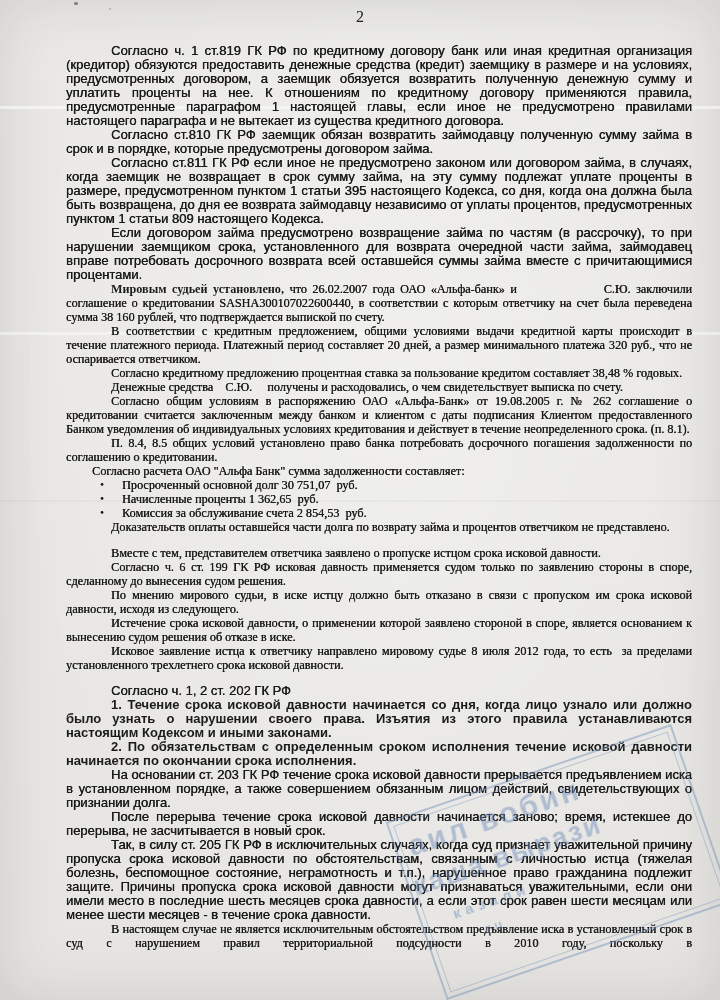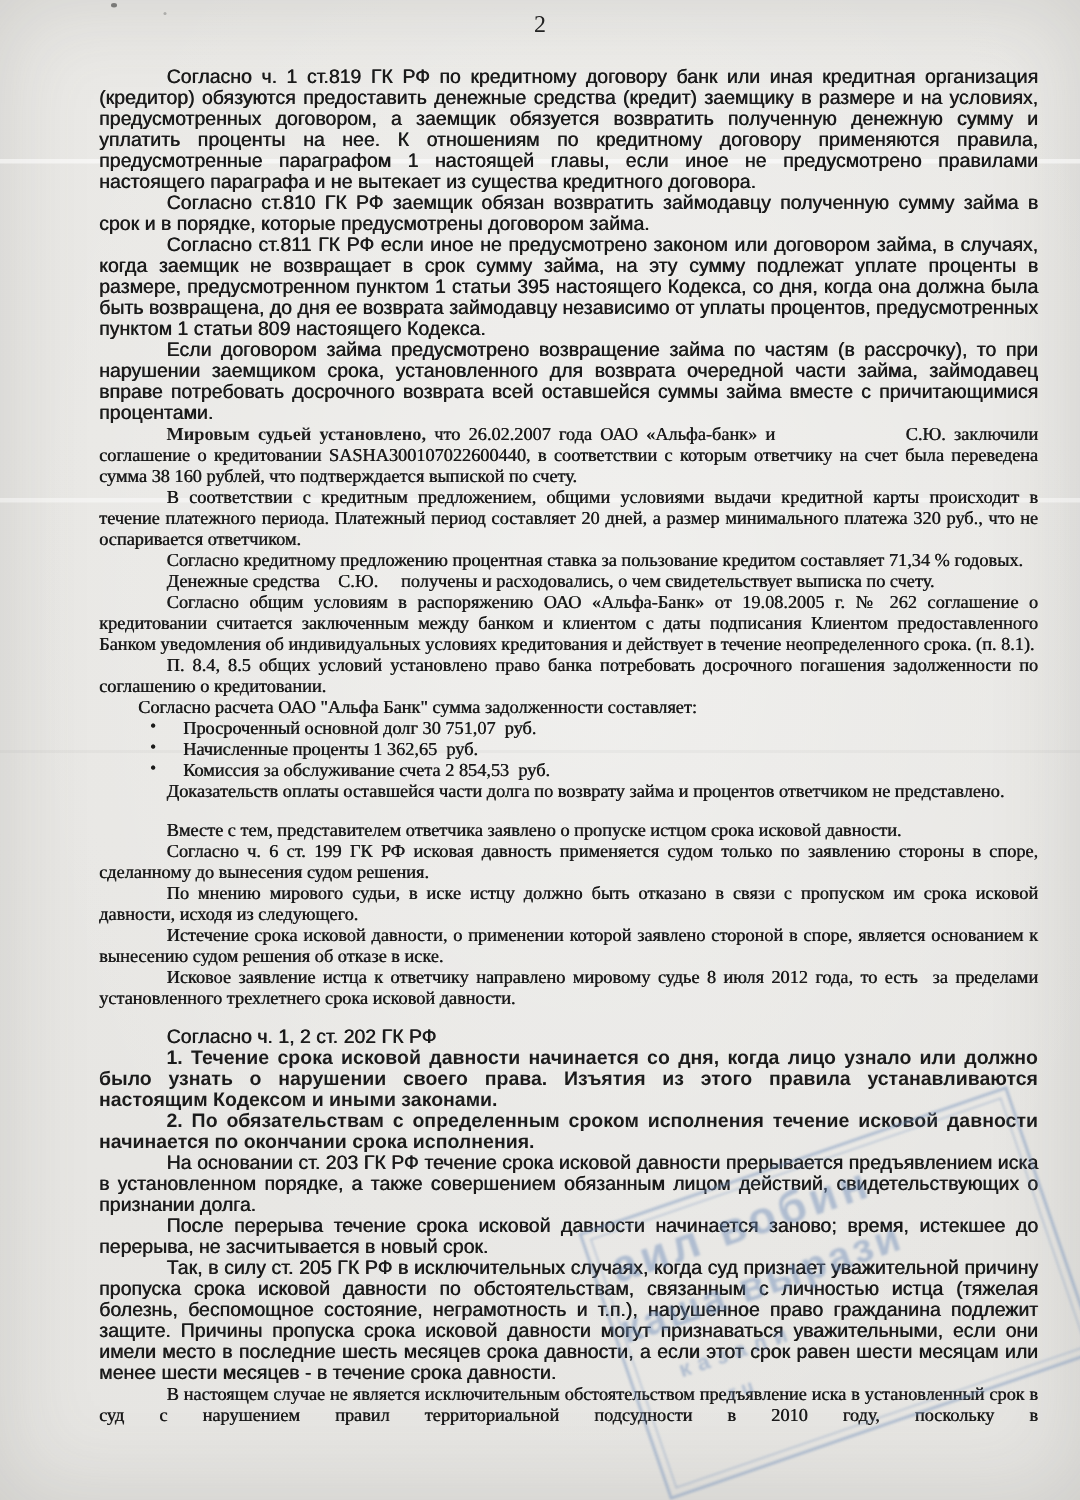--- a/index.html
+++ b/index.html
@@ -94,21 +94,21 @@
 
   <div class="page-number">2</div>
 
   <div class="content" id="doc-body">
       <p class="sans ind">Согласно ч. 1 ст.819 ГК РФ по кредитному договору банк или иная кредитная организация (кредитор) обязуются предоставить денежные средства (кредит) заемщику в размере и на условиях, предусмотренных договором, а заемщик обязуется возвратить полученную денежную сумму и уплатить проценты на нее. К отношениям по кредитному договору применяются правила, предусмотренные параграфом 1 настоящей главы, если иное не предусмотрено правилами настоящего параграфа и не вытекает из существа кредитного договора.</p>
       <p class="sans ind">Согласно ст.810 ГК РФ заемщик обязан возвратить займодавцу полученную сумму займа в срок и в порядке, которые предусмотрены договором займа.</p>
       <p class="sans ind">Согласно ст.811 ГК РФ если иное не предусмотрено законом или договором займа, в случаях, когда заемщик не возвращает в срок сумму займа, на эту сумму подлежат уплате проценты в размере, предусмотренном пунктом 1 статьи 395 настоящего Кодекса, со дня, когда она должна была быть возвращена, до дня ее возврата займодавцу независимо от уплаты процентов, предусмотренных пунктом 1 статьи 809 настоящего Кодекса.</p>
       <p class="sans ind">Если договором займа предусмотрено возвращение займа по частям (в рассрочку), то при нарушении заемщиком срока, установленного для возврата очередной части займа, займодавец вправе потребовать досрочного возврата всей оставшейся суммы займа вместе с причитающимися процентами.</p>
       <p class="serif ind"><span class="lead-bold">Мировым судьей установлено,</span> что 26.02.2007 года ОАО «Альфа-банк» и&nbsp;&nbsp;&nbsp;&nbsp;&nbsp;&nbsp;&nbsp;&nbsp;&nbsp;&nbsp;&nbsp;&nbsp;&nbsp;&nbsp;&nbsp;&nbsp;С.Ю. заключили соглашение о кредитовании SASHA300107022600440, в соответствии с которым ответчику на счет была переведена сумма 38&nbsp;160 рублей, что подтверждается выпиской по счету.</p>
       <p class="serif ind">В соответствии с кредитным предложением, общими условиями выдачи кредитной карты происходит в течение платежного периода. Платежный период составляет 20 дней, а размер минимального платежа 320 руб., что не оспаривается ответчиком.</p>
-      <p class="serif ind">Согласно кредитному предложению процентная ставка за пользование кредитом составляет 71,34 % годовых.</p>
+      <p class="serif ind">Согласно кредитному предложению процентная ставка за пользование кредитом составляет 38,48 % годовых.</p>
       <p class="serif ind">Денежные средства&nbsp;&nbsp;&nbsp;&nbsp;С.Ю.&nbsp;&nbsp;&nbsp;&nbsp;&nbsp;получены и расходовались, о чем свидетельствует выписка по счету.</p>
       <p class="serif ind">Согласно общим условиям в распоряжению ОАО «Альфа-Банк» от 19.08.2005 г. № 262 соглашение о кредитовании считается заключенным между банком и клиентом с даты подписания Клиентом предоставленного Банком уведомления об индивидуальных условиях кредитования и действует в течение неопределенного срока. (п. 8.1).</p>
       <p class="serif ind">П. 8.4, 8.5 общих условий установлено право банка потребовать досрочного погашения задолженности по соглашению о кредитовании.</p>
       <p class="serif ind-sm">Согласно расчета ОАО "Альфа Банк" сумма задолженности составляет:</p>
       <p class="serif bullet"><span class="dot">•</span><span>Просроченный основной долг 30&nbsp;751,07&nbsp; руб.</span></p>
       <p class="serif bullet"><span class="dot">•</span><span>Начисленные проценты 1&nbsp;362,65&nbsp; руб.</span></p>
       <p class="serif bullet"><span class="dot">•</span><span>Комиссия за обслуживание счета 2&nbsp;854,53&nbsp; руб.</span></p>
       <p class="serif ind">Доказательств оплаты оставшейся части долга по возврату займа и процентов ответчиком не представлено.</p>
       <p class="spacer"></p>
       <p class="serif ind">Вместе с тем, представителем ответчика заявлено о пропуске истцом срока исковой давности.</p>

